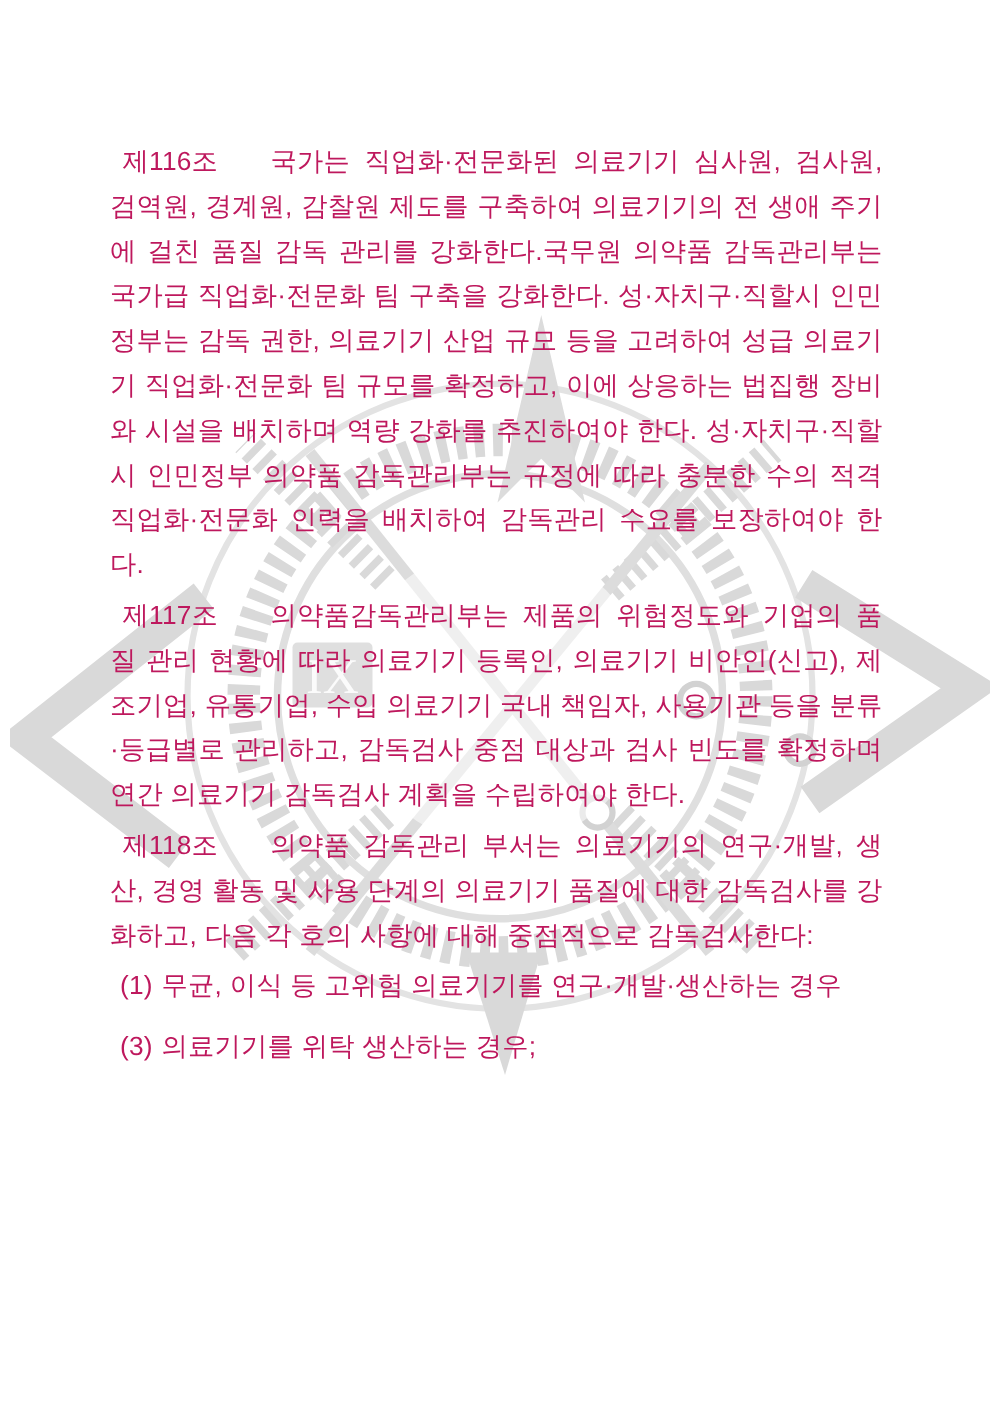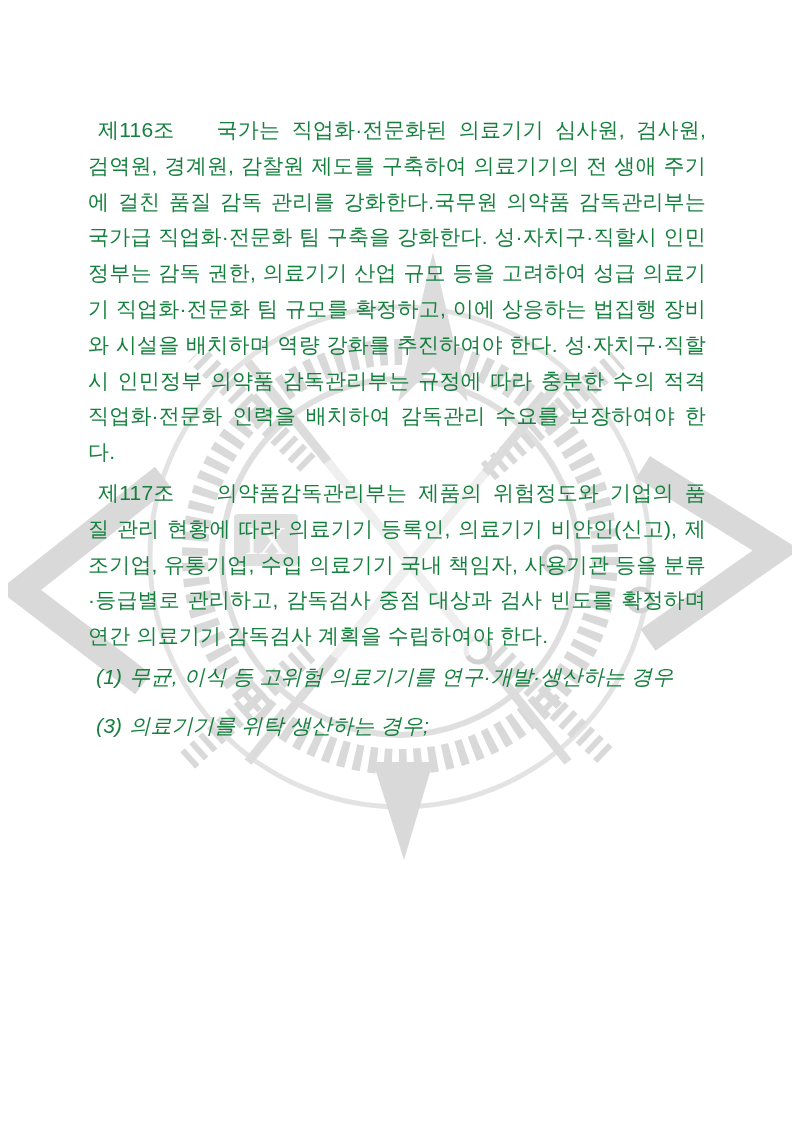--- a/index.html
+++ b/index.html
@@ -15,27 +15,27 @@
     left:8px; top:242px;
     width:784px; height:630px;
     pointer-events:none;
   }
   .content {
     position:absolute;
     left:88px; top:112px;
     width:618px;
     font-size:21px;
     line-height:35.8px;
-    color:#15803d;
+    color:#be185d;
     text-align:justify;
     word-break:break-all;
     letter-spacing:0.2px;
   }
   .para { margin:0 0 5px 0; text-indent:10px; }
-  .para.list { margin:0 0 13px 0; text-indent:8px;font-style:italic; }
+  .para.list { margin:0 0 13px 0; text-indent:8px; }
   .article-label { margin-right:42px; }
   .article-label:empty { display:none; margin:0; }
   .list-marker { margin-right:7px; }
 </style>
 </head>
 <body>
 
 <div class="page">
 
   <svg class="watermark" viewBox="0 0 784 630" xmlns="http://www.w3.org/2000/svg" aria-hidden="true">
@@ -83,20 +83,23 @@
 
     <p class="para">
       <span class="article-label">제116조</span><span>국가는 직업화·전문화된 의료기기 심사원, 검사원, 검역원, 경계원, 감찰원 제도를 구축하여 의료기기의 전 생애 주기에 걸친 품질 감독 관리를 강화한다.국무원 의약품 감독관리부는 국가급 직업화·전문화 팀 구축을 강화한다. 성·자치구·직할시 인민정부는 감독 권한, 의료기기 산업 규모 등을 고려하여 성급 의료기기 직업화·전문화 팀 규모를 확정하고, 이에 상응하는 법집행 장비와 시설을 배치하며 역량 강화를 추진하여야 한다. 성·자치구·직할시 인민정부 의약품 감독관리부는 규정에 따라 충분한 수의 적격 직업화·전문화 인력을 배치하여 감독관리 수요를 보장하여야 한다.</span>
     </p>
 
     <p class="para">
       <span class="article-label">제117조</span><span>의약품감독관리부는 제품의 위험정도와 기업의 품질 관리 현황에 따라 의료기기 등록인, 의료기기 비안인(신고), 제조기업, 유통기업, 수입 의료기기 국내 책임자, 사용기관 등을 분류·등급별로 관리하고, 감독검사 중점 대상과 검사 빈도를 확정하며 연간 의료기기 감독검사 계획을 수립하여야 한다.</span>
     </p>
 
 
+    <p class="para">
+      <span class="article-label">제118조</span><span>의약품 감독관리 부서는 의료기기의 연구·개발, 생산, 경영 활동 및 사용 단계의 의료기기 품질에 대한 감독검사를 강화하고, 다음 각 호의 사항에 대해 중점적으로 감독검사한다:</span>
+    </p>
 
     <p class="para list">
       <span class="list-marker">(1)</span><span>무균, 이식 등 고위험 의료기기를 연구·개발·생산하는 경우</span>
     </p>
 
 
     <p class="para list">
       <span class="list-marker">(3)</span><span>의료기기를 위탁 생산하는 경우;</span>
     </p>
 

